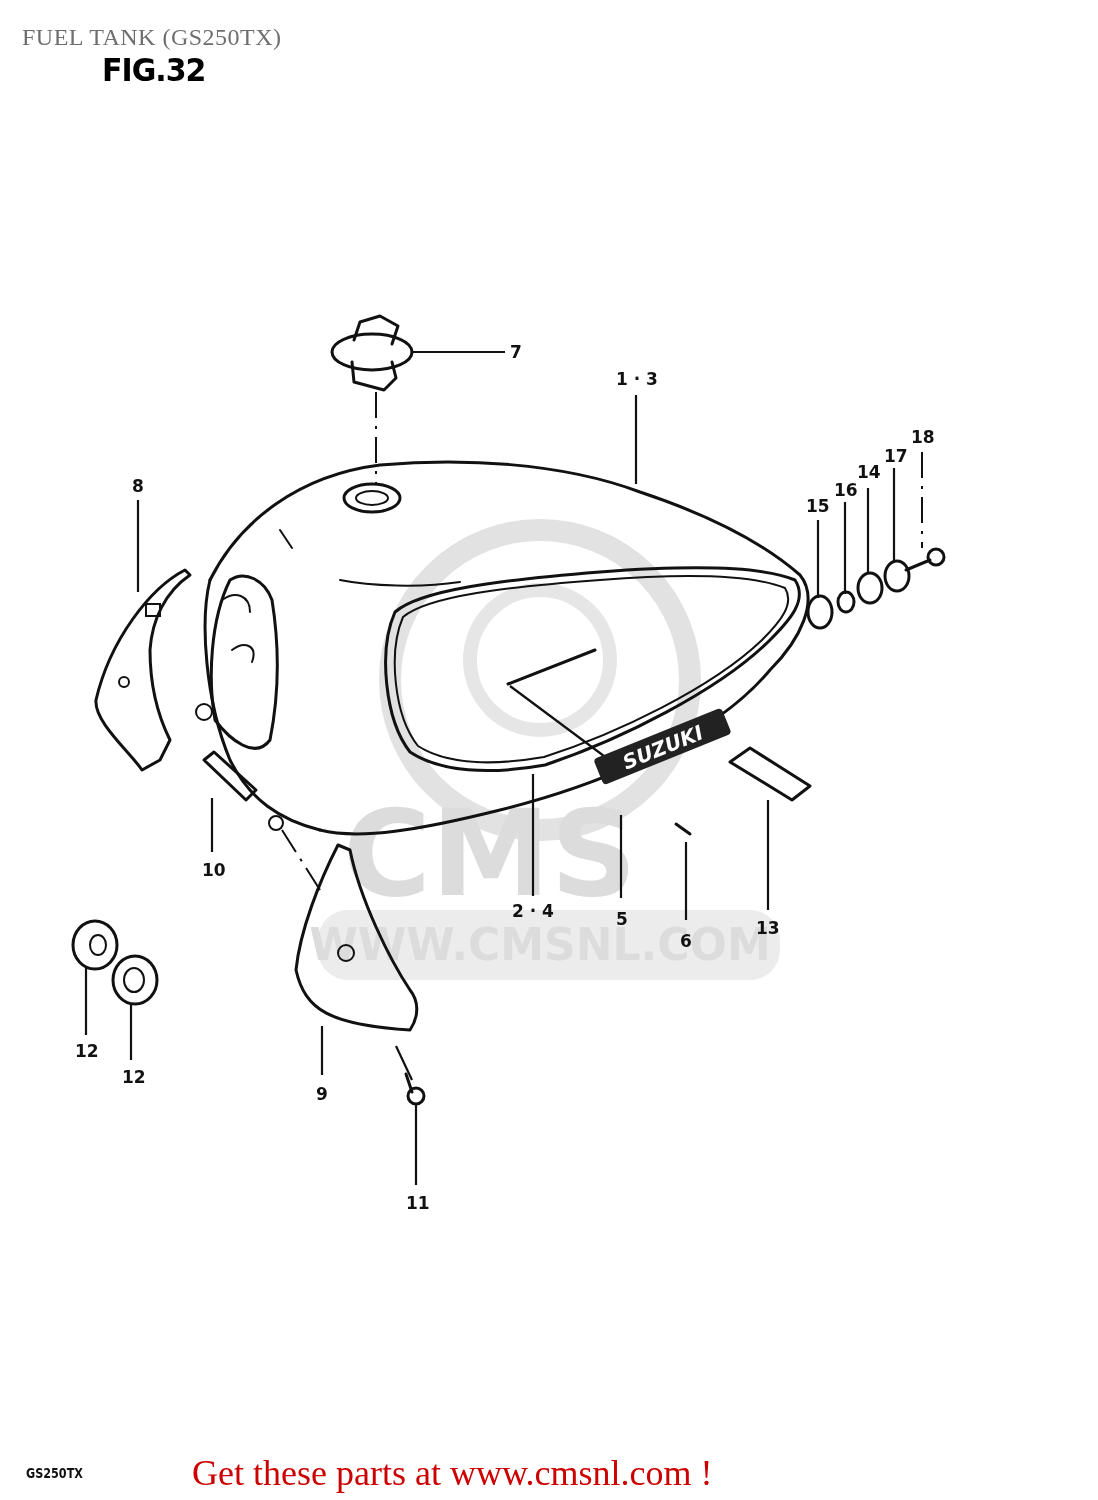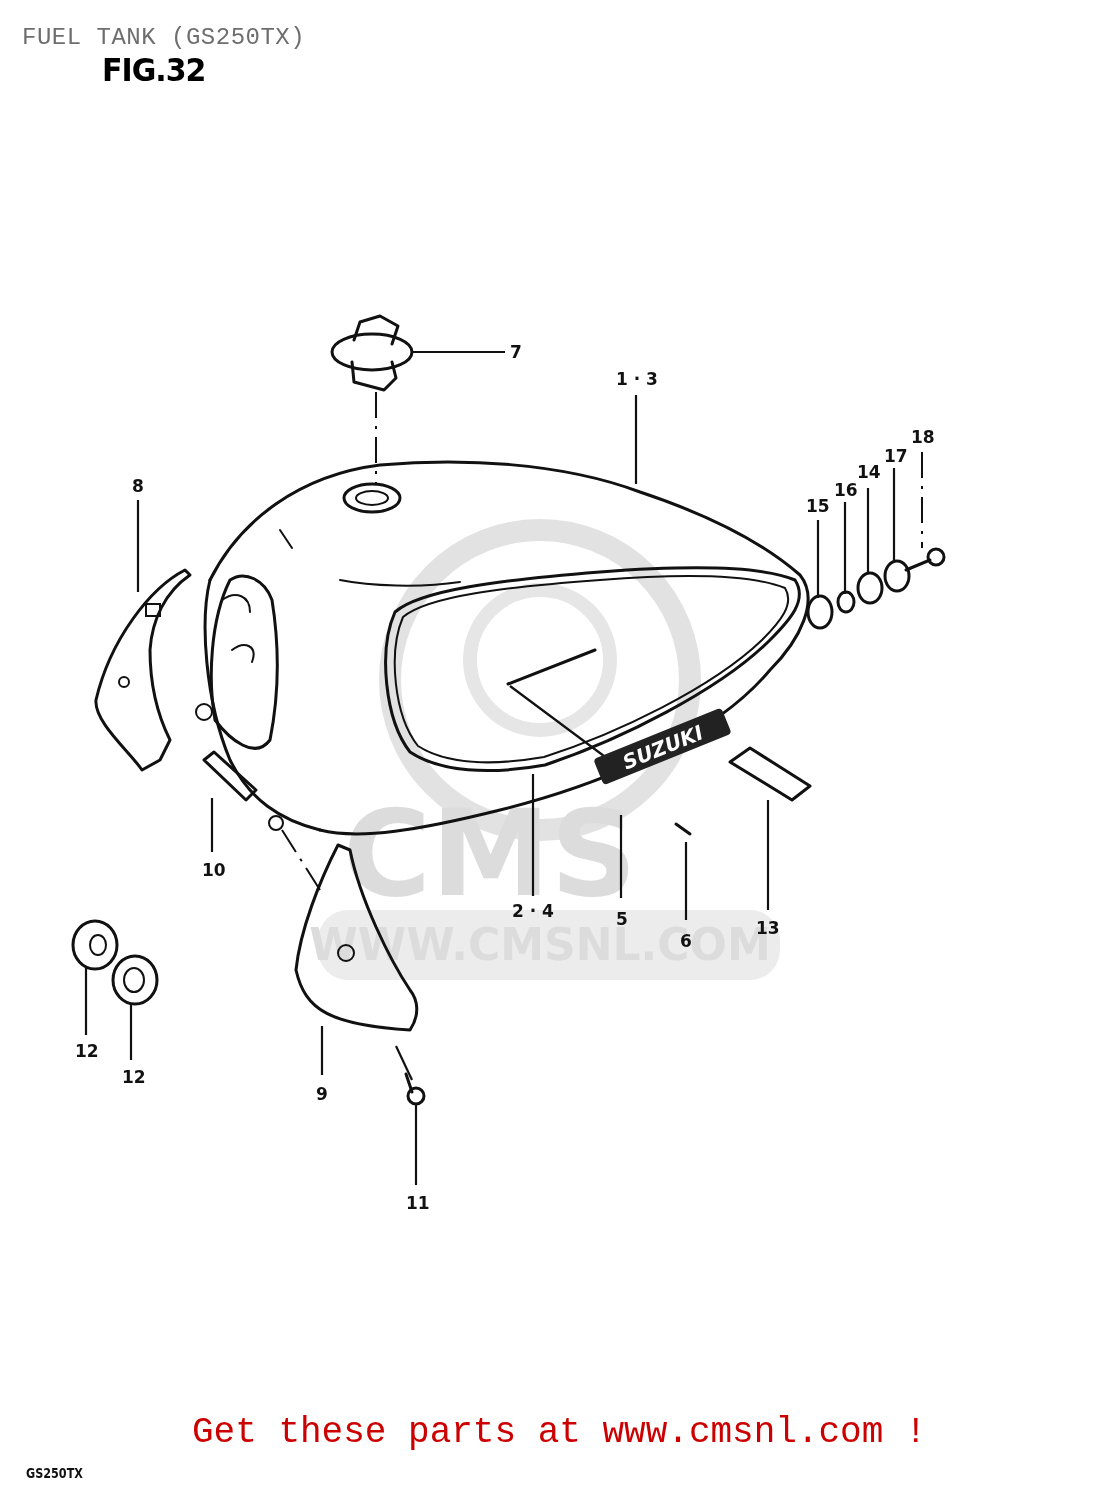--- a/index.html
+++ b/index.html
@@ -1,23 +1,23 @@
 <!DOCTYPE html>
 <html><head>
 <meta charset="utf-8">
 <style>
   html,body{margin:0;padding:0;background:#ffffff;}
   body{width:1098px;height:1500px;position:relative;overflow:hidden;font-family:"Liberation Sans",sans-serif;}
-  .title{position:absolute;left:22px;top:24px;font-size:24px;color:#6e6e6e;letter-spacing:0.5px;font-family:Liberation Mono, monospace;}
+  .title{position:absolute;left:22px;top:24px;font-size:24px;color:#6e6e6e;letter-spacing:0.5px;font-family:Liberation Serif, serif;}
   .fig{position:absolute;left:102px;top:52px;font-size:30px;font-weight:bold;color:#000;font-family:"DejaVu Sans",sans-serif;letter-spacing:-1px;transform:scaleY(1.05);}
   svg.diagram{position:absolute;left:0;top:0;}
   .lbl{font-family:"DejaVu Sans",sans-serif;font-size:17px;font-weight:bold;fill:#111;}
   .wm{font-family:"DejaVu Sans",sans-serif;font-weight:bold;fill:#dcdcdc;}
   .model{position:absolute;left:26px;top:1465px;font-size:14px;font-weight:bold;color:#111;font-family:"DejaVu Sans",sans-serif;transform:scaleX(0.8);transform-origin:left;}
-  .promo{position:absolute;left:192px;top:1412px;font-size:36px;color:#cc0000;font-family:Liberation Mono, monospace;}
+  .promo{position:absolute;left:192px;top:1452px;font-size:36px;color:#cc0000;font-family:Liberation Serif, serif;}
   .stroke{fill:none;stroke:#111;stroke-width:3;stroke-linecap:round;stroke-linejoin:round;}
   .thin{fill:none;stroke:#111;stroke-width:2;stroke-linecap:round;}
   .lead{stroke:#111;stroke-width:2.2;}
   .dash{stroke:#111;stroke-width:2;stroke-dasharray:26 8 3 8;fill:none;}
 </style>
 </head>
 <body>
 
 <div class="title">FUEL TANK (GS250TX)</div>
 <div class="fig">FIG.32</div>

